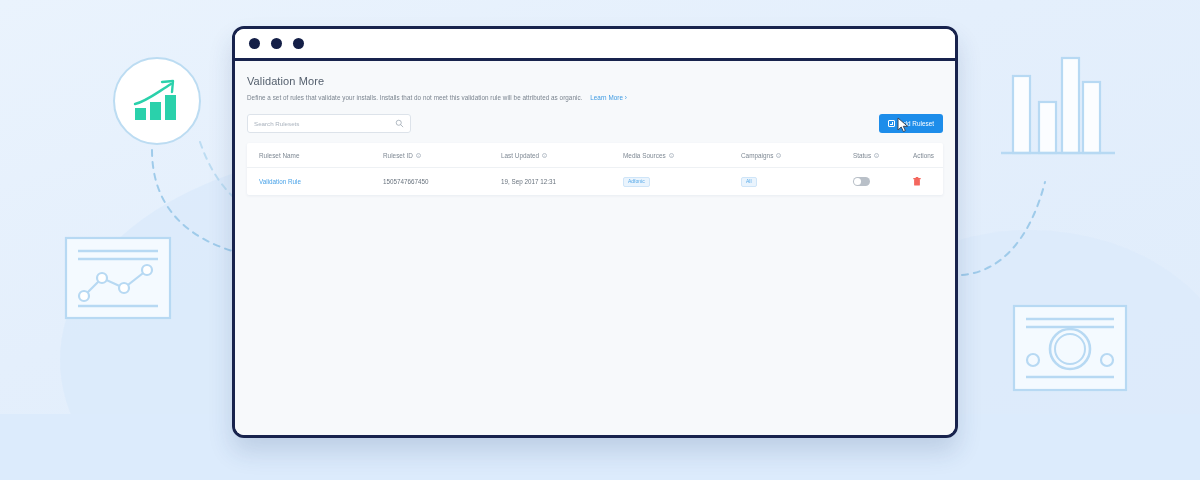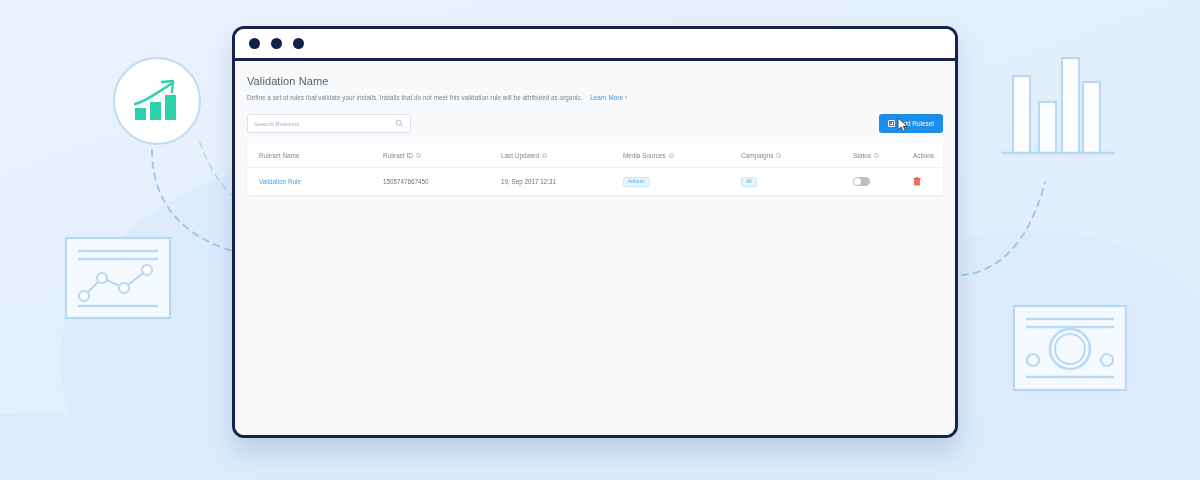--- a/index.html
+++ b/index.html
@@ -309,21 +309,21 @@
 <div class="window">
 
   <div class="titlebar">
     <span class="dot"></span>
     <span class="dot"></span>
     <span class="dot"></span>
   </div>
 
   <div class="viewport">
 
-    <div class="page-title">Validation Name</div>
+    <div class="page-title">Validation More</div>
 
     <div class="page-desc">
       <span>Define a set of rules that validate your installs. Installs that do not meet this validation rule will be attributed as organic.</span>
       <a class="learn-more" href="#">Learn More ›</a>
     </div>
 
     <div class="toolbar">
 
       <div class="search-box">
         <input type="text" placeholder="Search Rulesets" style="">

